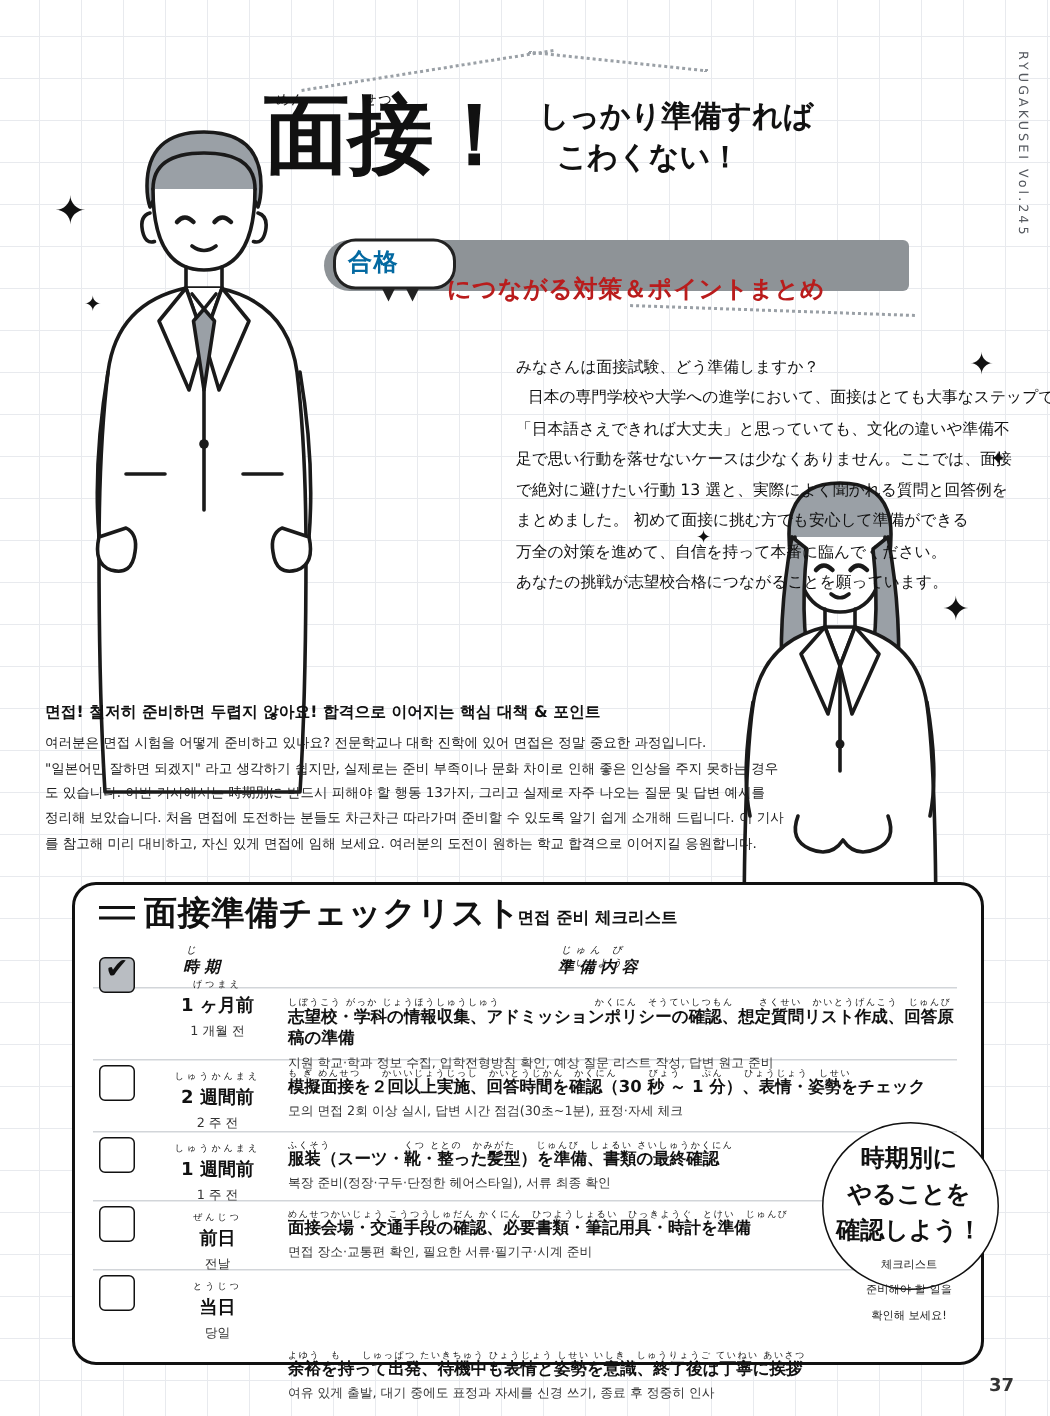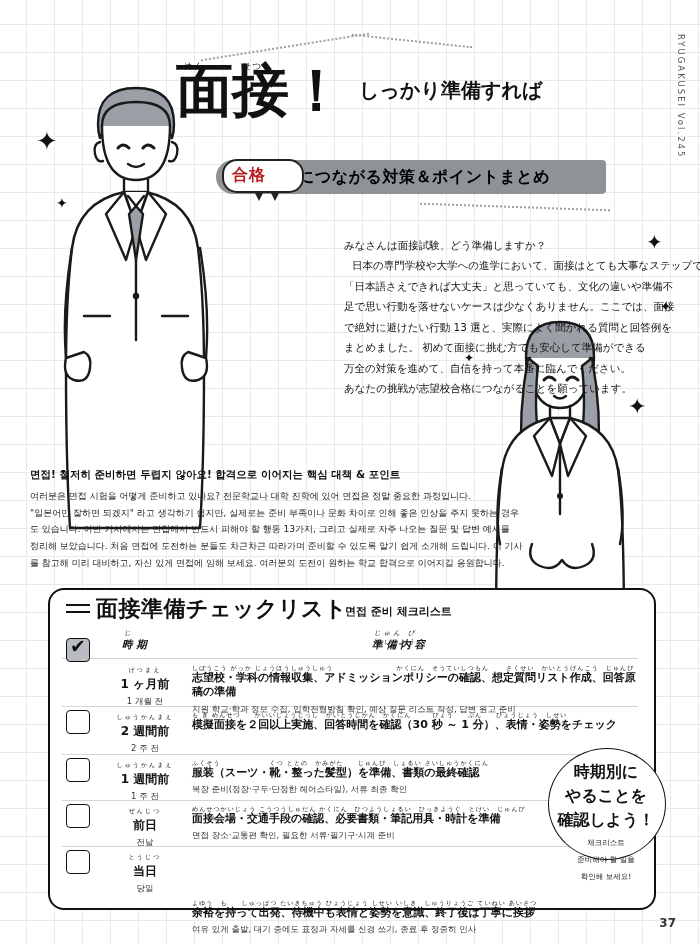--- a/index.html
+++ b/index.html
@@ -48,32 +48,32 @@
     font-size:20px;font-weight:bold;line-height:1.35;color:#111;
   }
   .title-sub .l2{display:block;margin-left:12px;}
 
   
   .band{
     position:absolute;left:216px;top:160px;width:390px;height:34px;
     background:#8e9397;border-radius:17px 4px 4px 17px;
   }
   .band-text{
-    position:absolute;left:298px;top:167px;
-    font-size:16px;font-weight:bold;color:#000000;letter-spacing:0.5px;
+    position:absolute;left:298px;top:183px;
+    font-size:16px;font-weight:bold;color:#b91c1c;letter-spacing:0.5px;
   }
   .badge{
     position:absolute;left:222px;top:155px;width:84px;height:44px;
   }
   .badge-oval{
     position:absolute;left:0;top:4px;width:78px;height:30px;
     background:#ffffff;border:2px solid #222;border-radius:15px;
   }
   .badge-text{
-    position:absolute;left:10px;top:10px;font-size:16px;font-weight:bold;color:#b91c1c;
+    position:absolute;left:10px;top:10px;font-size:16px;font-weight:bold;color:#0369a1;
     letter-spacing:1px;
   }
   .ribbon-tail{
     position:absolute;left:30px;top:32px;width:0;height:0;
     border-left:7px solid transparent;border-right:7px solid transparent;
     border-top:14px solid #222;
   }
   .ribbon-tail2{
     position:absolute;left:46px;top:32px;width:0;height:0;
     border-left:7px solid transparent;border-right:7px solid transparent;
@@ -265,20 +265,21 @@
     <path d="M62 244 q-6 16 8 22 q14 6 22 -6 q8 12 22 6 q14 -6 8 -22" fill="#fff"></path>
   </g>
 </svg>
 
 <div class="title-wrap">
   <span class="ruby" style="left:8px;top:-2px;">めん</span>
   <span class="ruby" style="left:66px;top:-2px;">せつ</span>
   <span class="kanji-title">面接！</span>
   <span class="title-sub">
     <span>しっかり準備すれば</span>
+    <span class="l2">こわくない！</span>
   </span>
 </div>
 
 <div class="band"></div>
 <div class="band-text">につながる対策＆ポイントまとめ</div>
 <div class="badge">
   <div class="ribbon-tail"></div>
   <div class="ribbon-tail2"></div>
   <div class="badge-oval"></div>
   <div class="badge-text">合格</div>
@@ -292,21 +293,21 @@
   <div>で絶対に避けたい行動 13 選と、実際によく聞かれる質問と回答例を</div>
   <div>まとめました。 初めて面接に挑む方でも安心して準備ができる</div>
   <div>万全の対策を進めて、自信を持って本番に臨んでください。</div>
   <div>あなたの挑戦が志望校合格につながることを願っています。</div>
 </div>
 
 <div class="kr-head">면접! 철저히 준비하면 두렵지 않아요!        합격으로 이어지는 핵심 대책 &amp; 포인트</div>
 <div class="kr-body">
   <div>여러분은 면접 시험을 어떻게 준비하고 있나요? 전문학교나 대학 진학에 있어 면접은 정말 중요한 과정입니다.</div>
   <div>"일본어만 잘하면 되겠지" 라고 생각하기 쉽지만, 실제로는 준비 부족이나 문화 차이로 인해 좋은 인상을 주지 못하는 경우</div>
-  <div>도 있습니다. 이번 기사에서는 면접에서 반드시 피해야 할 행동 13가지, 그리고 실제로 자주 나오는 질문 및 답변 예시를</div>
+  <div>도 있습니다. 이번 기사에서는 時期別に 반드시 피해야 할 행동 13가지, 그리고 실제로 자주 나오는 질문 및 답변 예시를</div>
   <div>정리해 보았습니다. 처음 면접에 도전하는 분들도 차근차근 따라가며 준비할 수 있도록 알기 쉽게 소개해 드립니다. 이 기사</div>
   <div>를 참고해 미리 대비하고, 자신 있게 면접에 임해 보세요. 여러분의 도전이 원하는 학교 합격으로 이어지길 응원합니다.</div>
 </div>
 
 <div class="card"></div>
 <div class="title-rule"></div>
 <div class="title-rule2"></div>
 <div class="card-title">面接準備チェックリスト</div>
 <div class="card-title-kr">면접 준비 체크리스트</div>
 
@@ -321,40 +322,41 @@
 
 <div class="hline" style="top:658px;"></div>
 <div class="hline" style="top:706px;"></div>
 <div class="hline" style="top:754px;"></div>
 <div class="hline" style="top:800px;"></div>
 <div class="hline" style="top:846px;"></div>
 
 <div class="row-check checked" style="top:638px;">
   <span class="check-glyph">✔</span>
 </div>
-<div class="row-time" style="top:666px;text-align:center;">
+<div class="row-time" style="top:652px;text-align:center;">
   <span class="rb">げつまえ</span>
   <span class="jp">1 ヶ月前</span>
   <span class="kr">1 개월 전</span>
 </div>
 <div class="row-body" style="top:664px;">
   <span class="rb">しぼうこう がっか じょうほうしゅうしゅう　　　　　　　　　かくにん　そうていしつもん　　 さくせい　かいとうげんこう　じゅんび</span>
   <div class="jp">志望校・学科の情報収集、アドミッションポリシーの確認、想定質問リスト作成、回答原稿の準備</div>
   <div class="kr">지원 학교·학과 정보 수집, 입학전형방침 확인, 예상 질문 리스트 작성, 답변 원고 준비</div>
 </div>
 
 <div class="row-check" style="top:710px;"></div>
 <div class="row-time" style="top:713px;">
   <span class="rb">しゅうかんまえ</span>
   <span class="jp">2 週間前</span>
   <span class="kr">2 주 전</span>
 </div>
 <div class="row-body" style="top:711px;">
   <span class="rb">も ぎ めんせつ　　かいいじょうじっし　かいとうじかん　かくにん　　　びょう　　ぷん　　ひょうじょう　しせい</span>
   <div class="jp">模擬面接を２回以上実施、回答時間を確認（30 秒 ～ 1 分）、表情・姿勢をチェック</div>
+  <div class="kr">모의 면접 2회 이상 실시, 답변 시간 점검(30초~1분), 표정·자세 체크</div>
 </div>
 
 <div class="row-check" style="top:758px;"></div>
 <div class="row-time" style="top:761px;">
   <span class="rb">しゅうかんまえ</span>
   <span class="jp">1 週間前</span>
   <span class="kr">1 주 전</span>
 </div>
 <div class="row-body" style="top:759px;">
   <span class="rb">ふくそう　　　　　　　くつ ととの　かみがた　　じゅんび　しょるい さいしゅうかくにん</span>

